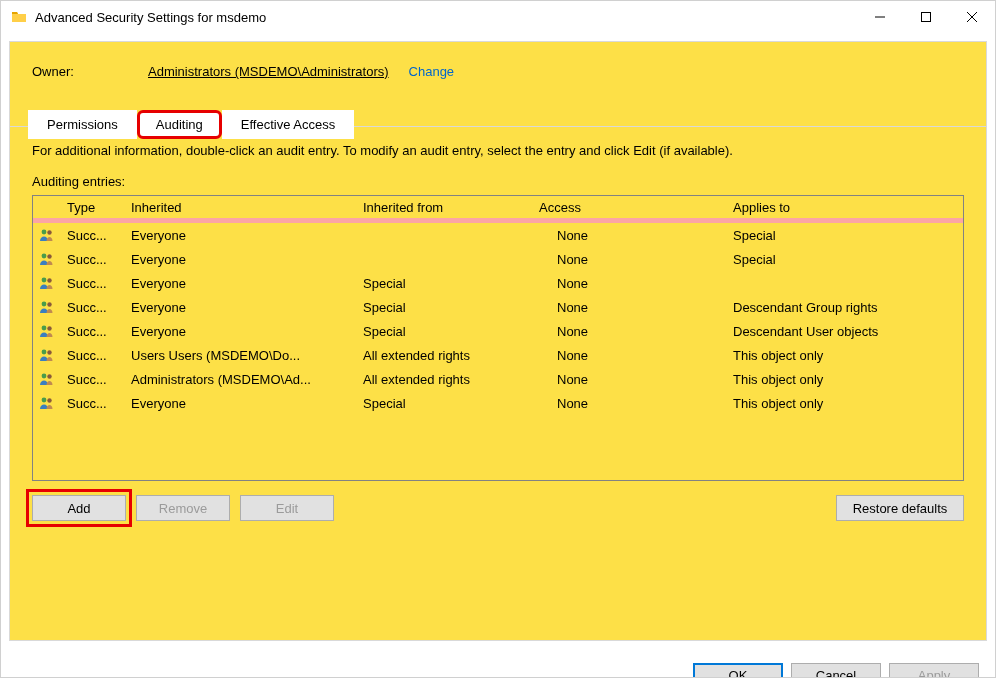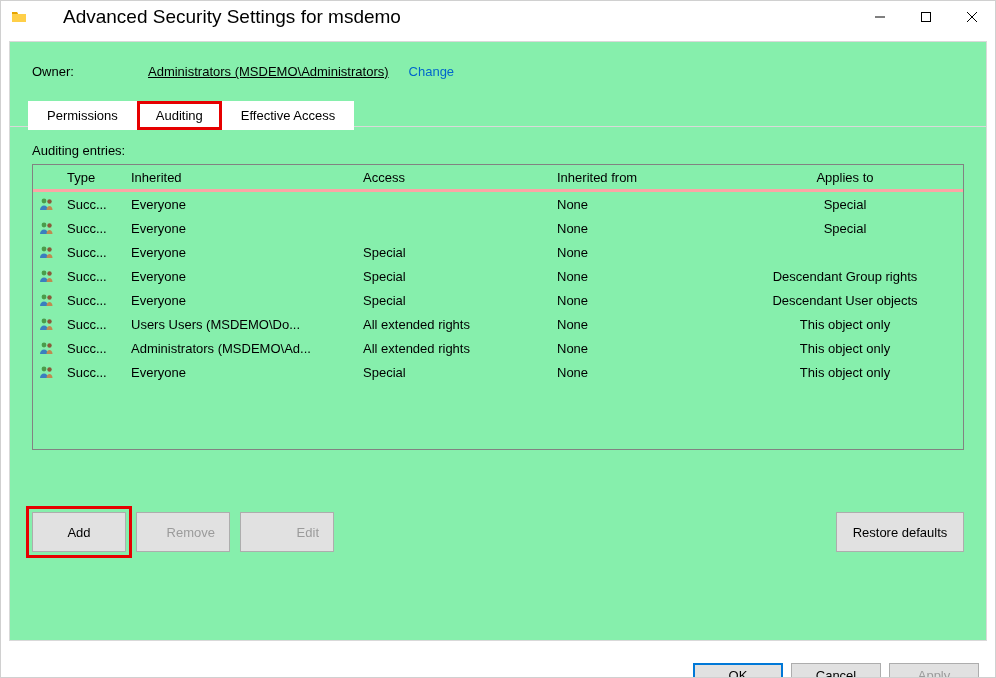--- a/index.html
+++ b/index.html
@@ -15,31 +15,31 @@
     border: 1px solid #d0d0d0;
   }
   .titlebar {
     height: 32px;
     display: flex;
     align-items: center;
     padding-left: 10px;
     background: #fff;
   }
   .titlebar .ico { width: 16px; height: 16px; margin-right: 8px; }
-  .titlebar .title { flex: 1; font-size: 19px; margin-left: 28px; }
+  .titlebar .title { flex: 1; font-size: 13px; }
   .win-controls { display: flex; height: 100%; }
   .win-btn {
     width: 46px; height: 32px; display: flex; align-items: center; justify-content: center;
     font-family: "Segoe MDL2 Assets", sans-serif;
   }
   .inner {
     border: 1px solid #d9d9d9;
     margin: 8px;
     height: 600px;
-    background: #86efac;
+    background: #fde047;
     display: flex;
     flex-direction: column;
   }
   .owner-row {
     display: flex;
     align-items: center;
     padding: 22px 22px 18px 22px;
   }
   .owner-label { width: 116px; }
   .owner-val { margin-right: 20px; text-decoration: underline; }
@@ -47,70 +47,70 @@
   .tabs {
     display: flex;
     border-bottom: 1px solid #d9d9d9;
     padding-left: 18px;
   }
   .tab {
     padding: 6px 18px 6px 18px;
     border: 1px solid transparent;
     border-bottom: none;
     position: relative;
-    top: 4px;
+    top: 13px;
     background: #fff;
   }
   .tab.active {
     border-color: #d9d9d9;
     background: #fff;
+    border-radius: 6px;
   }
   .tab.highlight-red {
     border: 3px solid #e60000;
     padding: 4px 16px;
   }
   .content { padding: 16px 22px 0 22px; flex:1; display:flex; flex-direction:column; }
   .info-text { margin-bottom: 16px; }
   .entries-label { margin-bottom: 6px; }
   .grid {
     border: 1px solid #828282;
     height: 286px;
     overflow: hidden;
   }
   .grid-header, .grid-row {
     display: flex;
     align-items: center;
     height: 24px;
   }
-  .grid-header { border-bottom: 3px solid #fca5a5; height: 27px; }
+  .grid-header { border-bottom: 5px solid #fca5a5; height: 27px; }
   .grid-header .cell { padding: 5px 6px; font-weight: 400; }
   .grid-row .cell { padding: 3px 6px; white-space: nowrap; overflow: hidden; text-overflow: ellipsis; }
   .cell-icon { width: 28px; flex: none; padding-left:6px; display:flex; align-items:center; }
   .cell-type { width: 64px; flex: none; }
   .cell-principal { width: 232px; flex: none; }
   .cell-access { width: 194px; flex: none; }
   .cell-inherited { width: 176px; flex: none; }
-  .cell-applies { flex: 1; text-align: center; }
+  .cell-applies { flex: 1; }
   .btn-row {
     display: flex;
     gap: 10px;
     margin-top: 14px;
     align-items: center;
   }
   .btn {
-    height: 40px;
+    height: 26px;
     min-width: 94px;
     padding: 0 14px;
     border: 1px solid #adadad;
     background: #e1e1e1;
     font: inherit;
     cursor: pointer;
-    margin-top: 48px;
-  }
-  .btn.disabled { color: #9b9b9b; cursor: default; text-align: right; }
+  }
+  .btn.disabled { color: #9b9b9b; cursor: default; }
   .btn.highlight-red-wrap {
     outline: 3px solid #e60000;
     outline-offset: 3px;
   }
   .spacer { flex: 1; }
   .dialog-btns {
     display: flex;
     justify-content: flex-end;
     gap: 8px;
     padding: 14px 16px 0 0;
@@ -167,29 +167,30 @@
     <span class="link">Change</span>
   </div>
 
   <div class="tabs">
     <div class="tab">Permissions</div>
     <div class="tab active highlight-red">Auditing</div>
     <div class="tab">Effective Access</div>
   </div>
 
   <div class="content">
+    <div class="info-text">For additional information, double-click an audit entry. To modify an audit entry, select the entry and click Edit (if available).</div>
     <div class="entries-label">Auditing entries:</div>
 
     <div class="grid">
       <div class="grid-header">
         <div class="cell cell-icon"></div>
         <div class="cell cell-type">Type</div>
         <div class="cell cell-principal">Inherited</div>
+        <div class="cell cell-inherited">Inherited from</div>
         <div class="cell cell-access">Access</div>
-        <div class="cell cell-inherited">Inherited from</div>
         <div class="cell cell-applies">Applies to</div>
       </div>
       <div id="grid-body">
           <div class="grid-row">
             <div class="cell cell-icon">
               <svg class="people-svg" viewBox="0 0 16 14">
                 <circle cx="5" cy="4" r="2.4" fill="#4a9c4a"></circle>
                 <circle cx="10.5" cy="4.5" r="2.2" fill="#8a5a3a"></circle>
                 <path fill="#3a7fbf" d="M1 13c0-3 2-4.5 4-4.5s4 1.5 4 4.5z"></path>
                 <path fill="#c08a50" d="M7.5 13c0-2.6 1.6-4 3-4s3 1.4 3 4z"></path>

